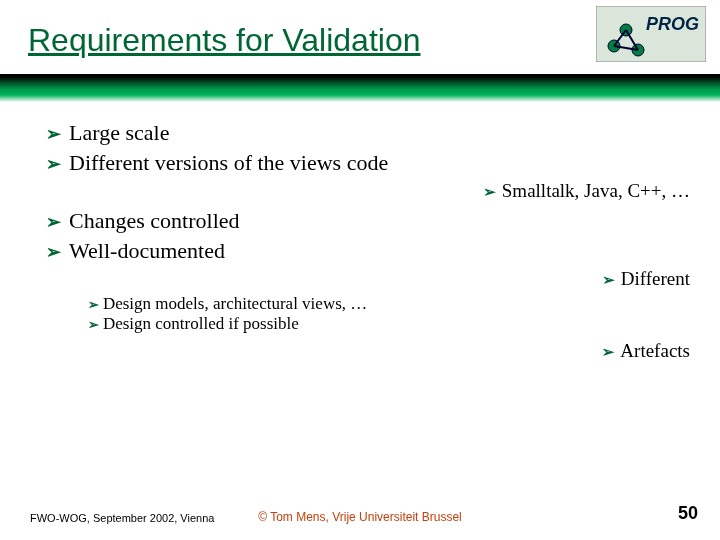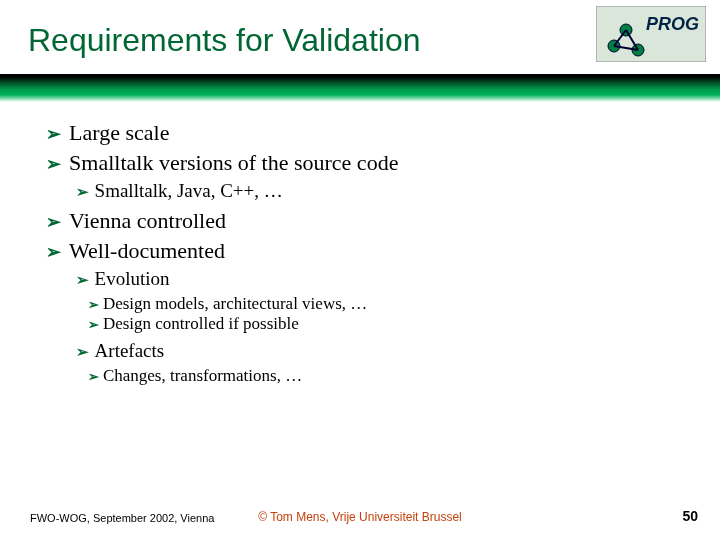--- a/index.html
+++ b/index.html
@@ -6,20 +6,21 @@
   html, body { width: 720px; height: 540px; overflow: hidden; background: #fff; font-family: Arial, Helvetica, sans-serif; }
   .slide { position: relative; width: 720px; height: 540px; }
 
   .title {
     position: absolute;
     left: 28px;
     top: 22px;
     font-size: 32px;
     color: #006633;
     font-weight: normal;
+    text-decoration: underline;
   }
 
   .logo {
     position: absolute;
     right: 22px;
     top: 6px;
     width: 102px;
     height: 56px;
   }
 
@@ -41,21 +42,21 @@
     right: 30px;
     font-family: Liberation Serif, serif;
   }
 
   ul { list-style: none; }
 
   .lvl1 > li { margin-bottom: 4px; }
   .lvl1 > li > .line { font-size: 22px; color: #000; }
 
   .lvl2 { margin-left: 30px; margin-top: 4px; margin-bottom: 6px; }
-  .lvl2 > li > .line { font-size: 19px; color: #000; }
+  .lvl2 > li > .line { font-size: 19px; color: #000; text-align: right; }
 
   .lvl3 { margin-left: 12px; margin-top: 4px; margin-bottom: 6px; }
   .lvl3 > li > .line { font-size: 17px; color: #000; font-weight: normal; }
 
   .bullet1 { color: #006633; font-weight: bold; margin-right: 8px; font-size: 18px; display: inline-block; }
   .bullet2 { color: #006633; font-weight: bold; margin-right: 6px; font-size: 15px; display: inline-block; }
   .bullet3 { color: #006633; font-weight: bold; margin-right: 4px; font-size: 13px; display: inline-block; }
 
   .footer {
     position: absolute;
@@ -75,21 +76,21 @@
     left: 0; right: 0;
     bottom: 0;
     text-align: center;
     font-size: 12px;
     color: #c2410c;
   }
   .footer-right {
     position: absolute;
     right: 22px;
     bottom: 0;
-    font-size: 14px;
+    font-size: 18px;
     font-weight: bold;
     color: #000;
   }
 </style>
 </head>
 <body>
 
 <div class="slide">
 
   <div class="title">Requirements for Validation</div>
@@ -110,53 +111,48 @@
   <div class="green-bar"></div>
 
   <div class="content">
     <ul class="lvl1">
 
       <li>
         <div class="line"><span class="bullet1">➢</span><span>Large scale</span></div>
       </li>
 
       <li>
-        <div class="line"><span class="bullet1">➢</span><span>Smalltalk versions of the source code</span></div>
+        <div class="line"><span class="bullet1">➢</span><span>Different versions of the views code</span></div>
         <ul class="lvl2">
           <li>
             <div class="line"><span class="bullet2">➢</span><span>Smalltalk, Java, C++, …</span></div>
           </li>
         </ul>
       </li>
 
       <li>
-        <div class="line"><span class="bullet1">➢</span><span>Vienna controlled</span></div>
+        <div class="line"><span class="bullet1">➢</span><span>Changes controlled</span></div>
       </li>
 
       <li>
         <div class="line"><span class="bullet1">➢</span><span>Well-documented</span></div>
         <ul class="lvl2">
           <li>
-            <div class="line"><span class="bullet2">➢</span><span>Evolution</span></div>
+            <div class="line"><span class="bullet2">➢</span><span>Different</span></div>
             <ul class="lvl3">
               <li>
                 <div class="line"><span class="bullet3">➢</span><span>Design models, architectural views, …</span></div>
               </li>
               <li>
                 <div class="line"><span class="bullet3">➢</span><span>Design controlled if possible</span></div>
               </li>
             </ul>
           </li>
           <li>
             <div class="line"><span class="bullet2">➢</span><span>Artefacts</span></div>
-            <ul class="lvl3">
-              <li>
-                <div class="line"><span class="bullet3">➢</span><span>Changes, transformations, …</span></div>
-              </li>
-            </ul>
           </li>
         </ul>
       </li>
 
     </ul>
   </div>
 
   <div class="footer">
     <div class="footer-left">FWO-WOG, September 2002, Vienna</div>
     <div class="footer-center">© Tom Mens, Vrije Universiteit Brussel</div>

